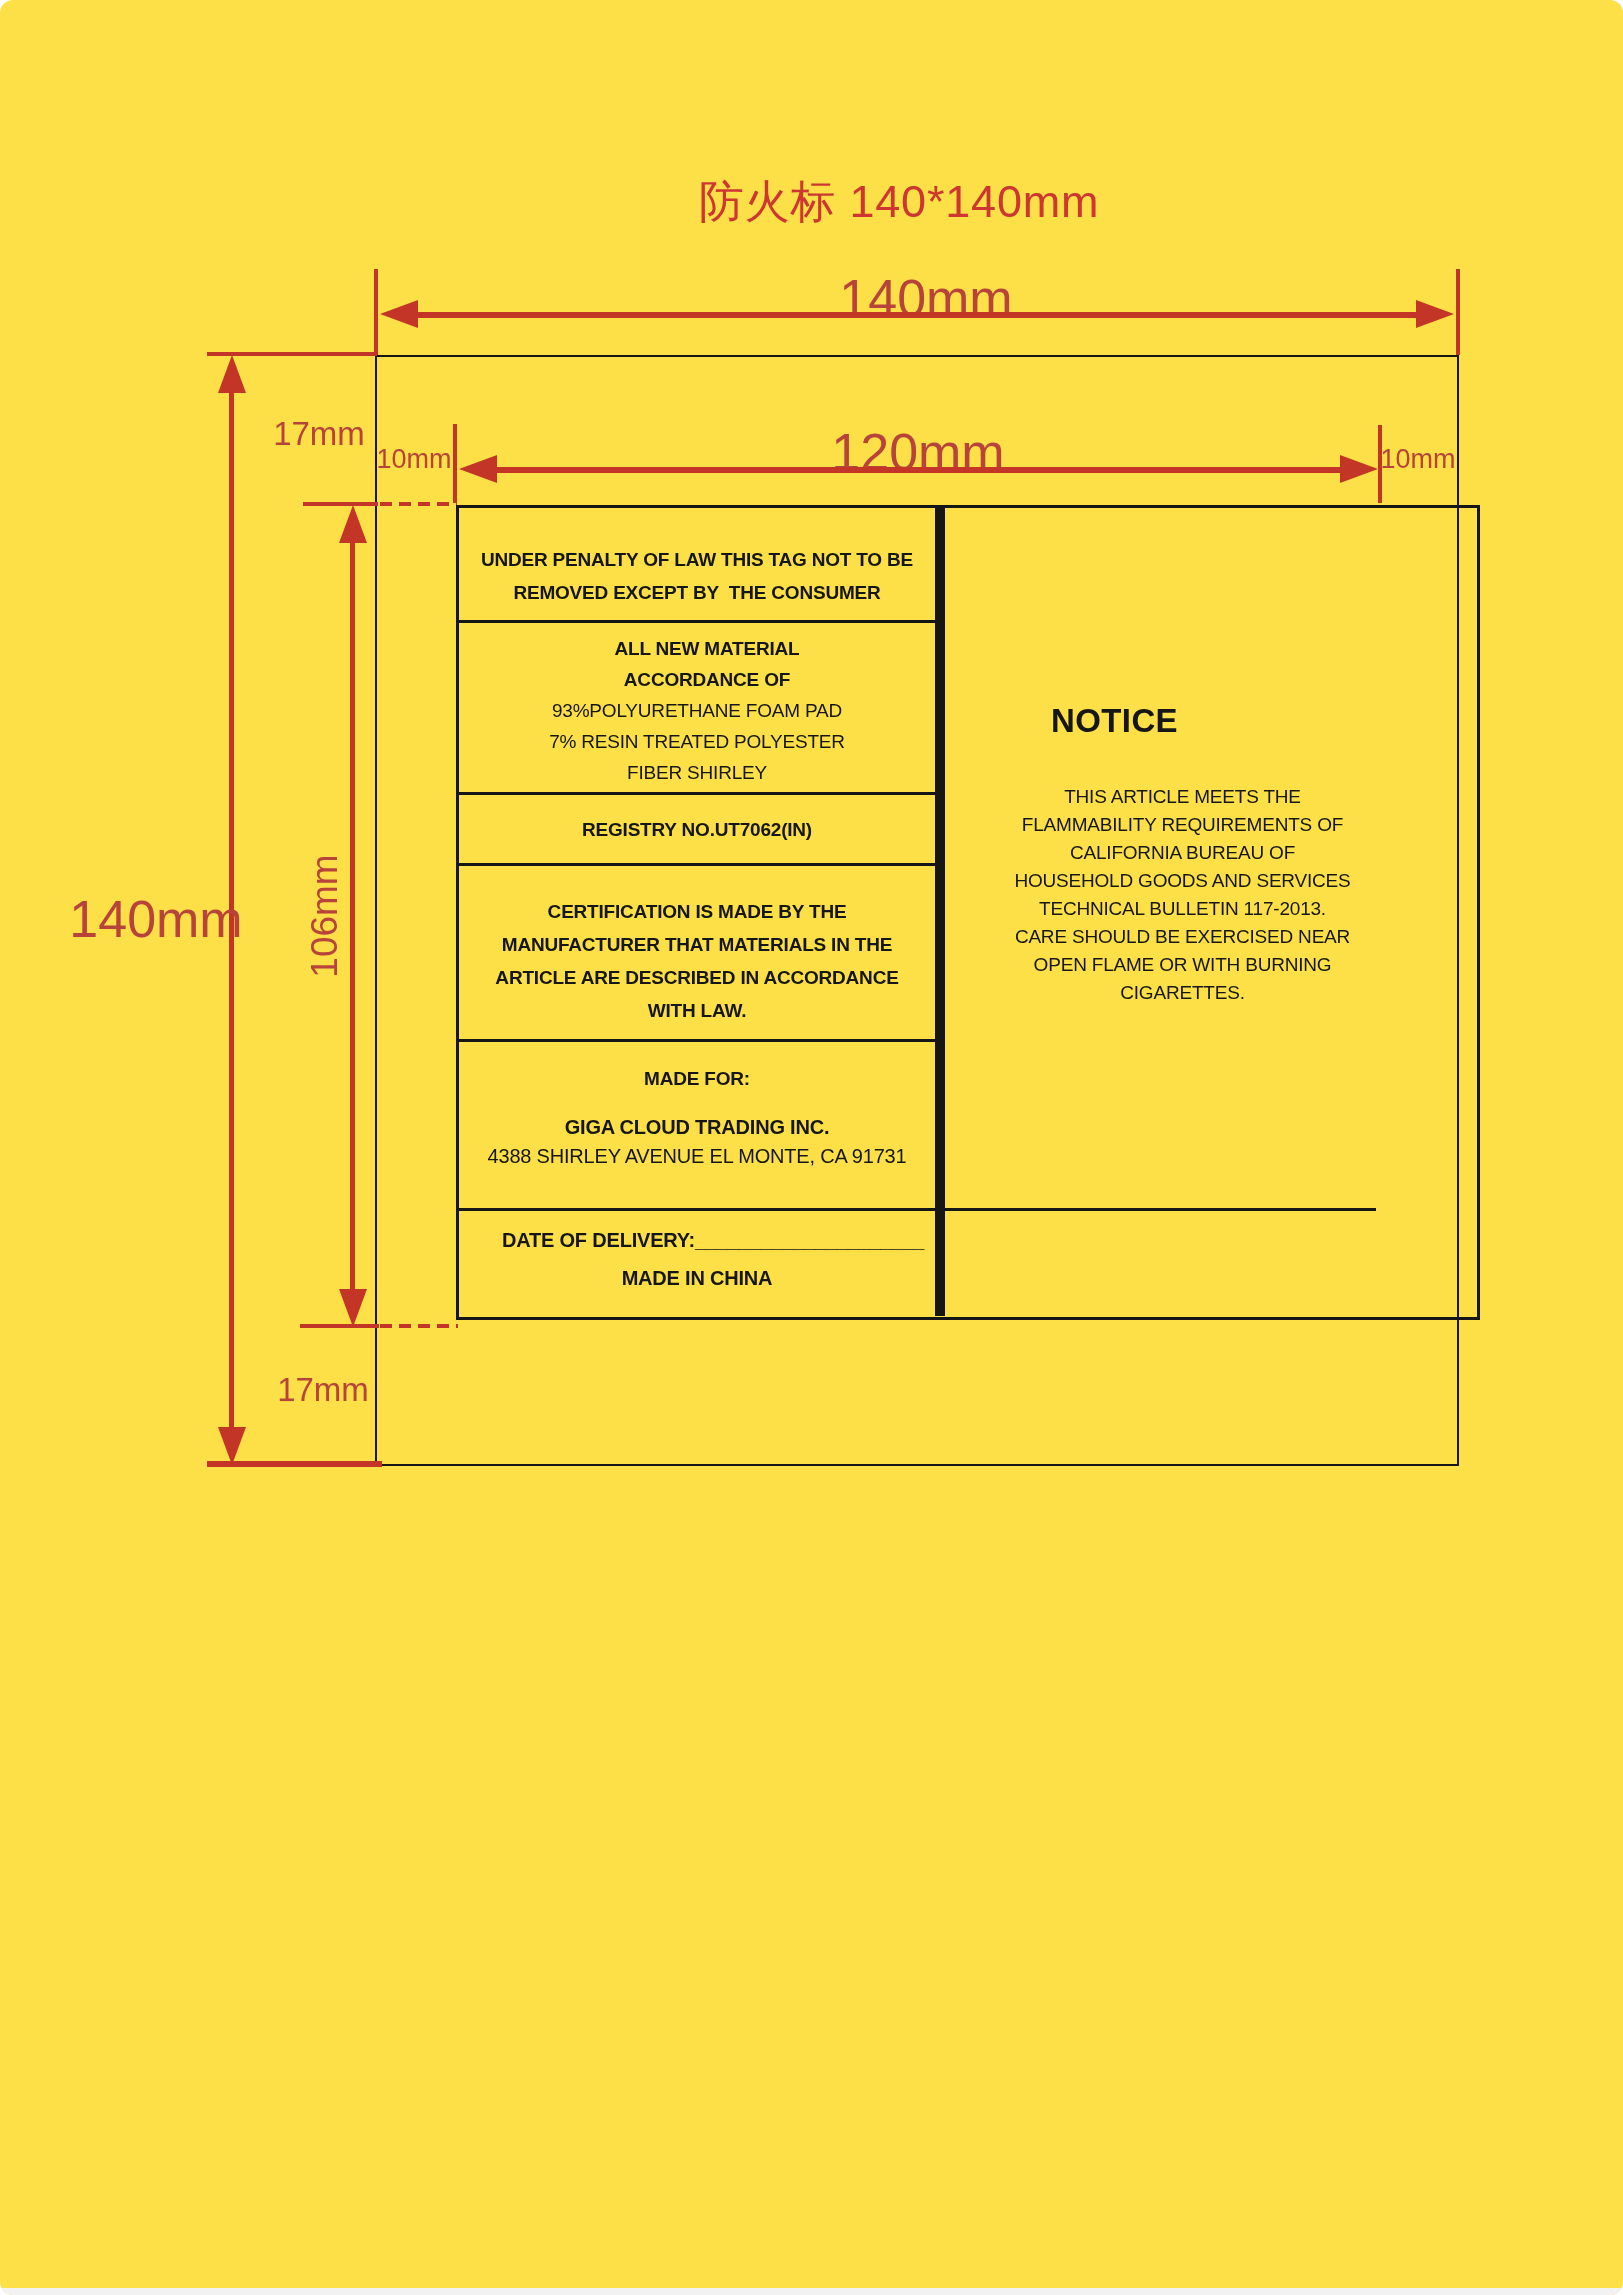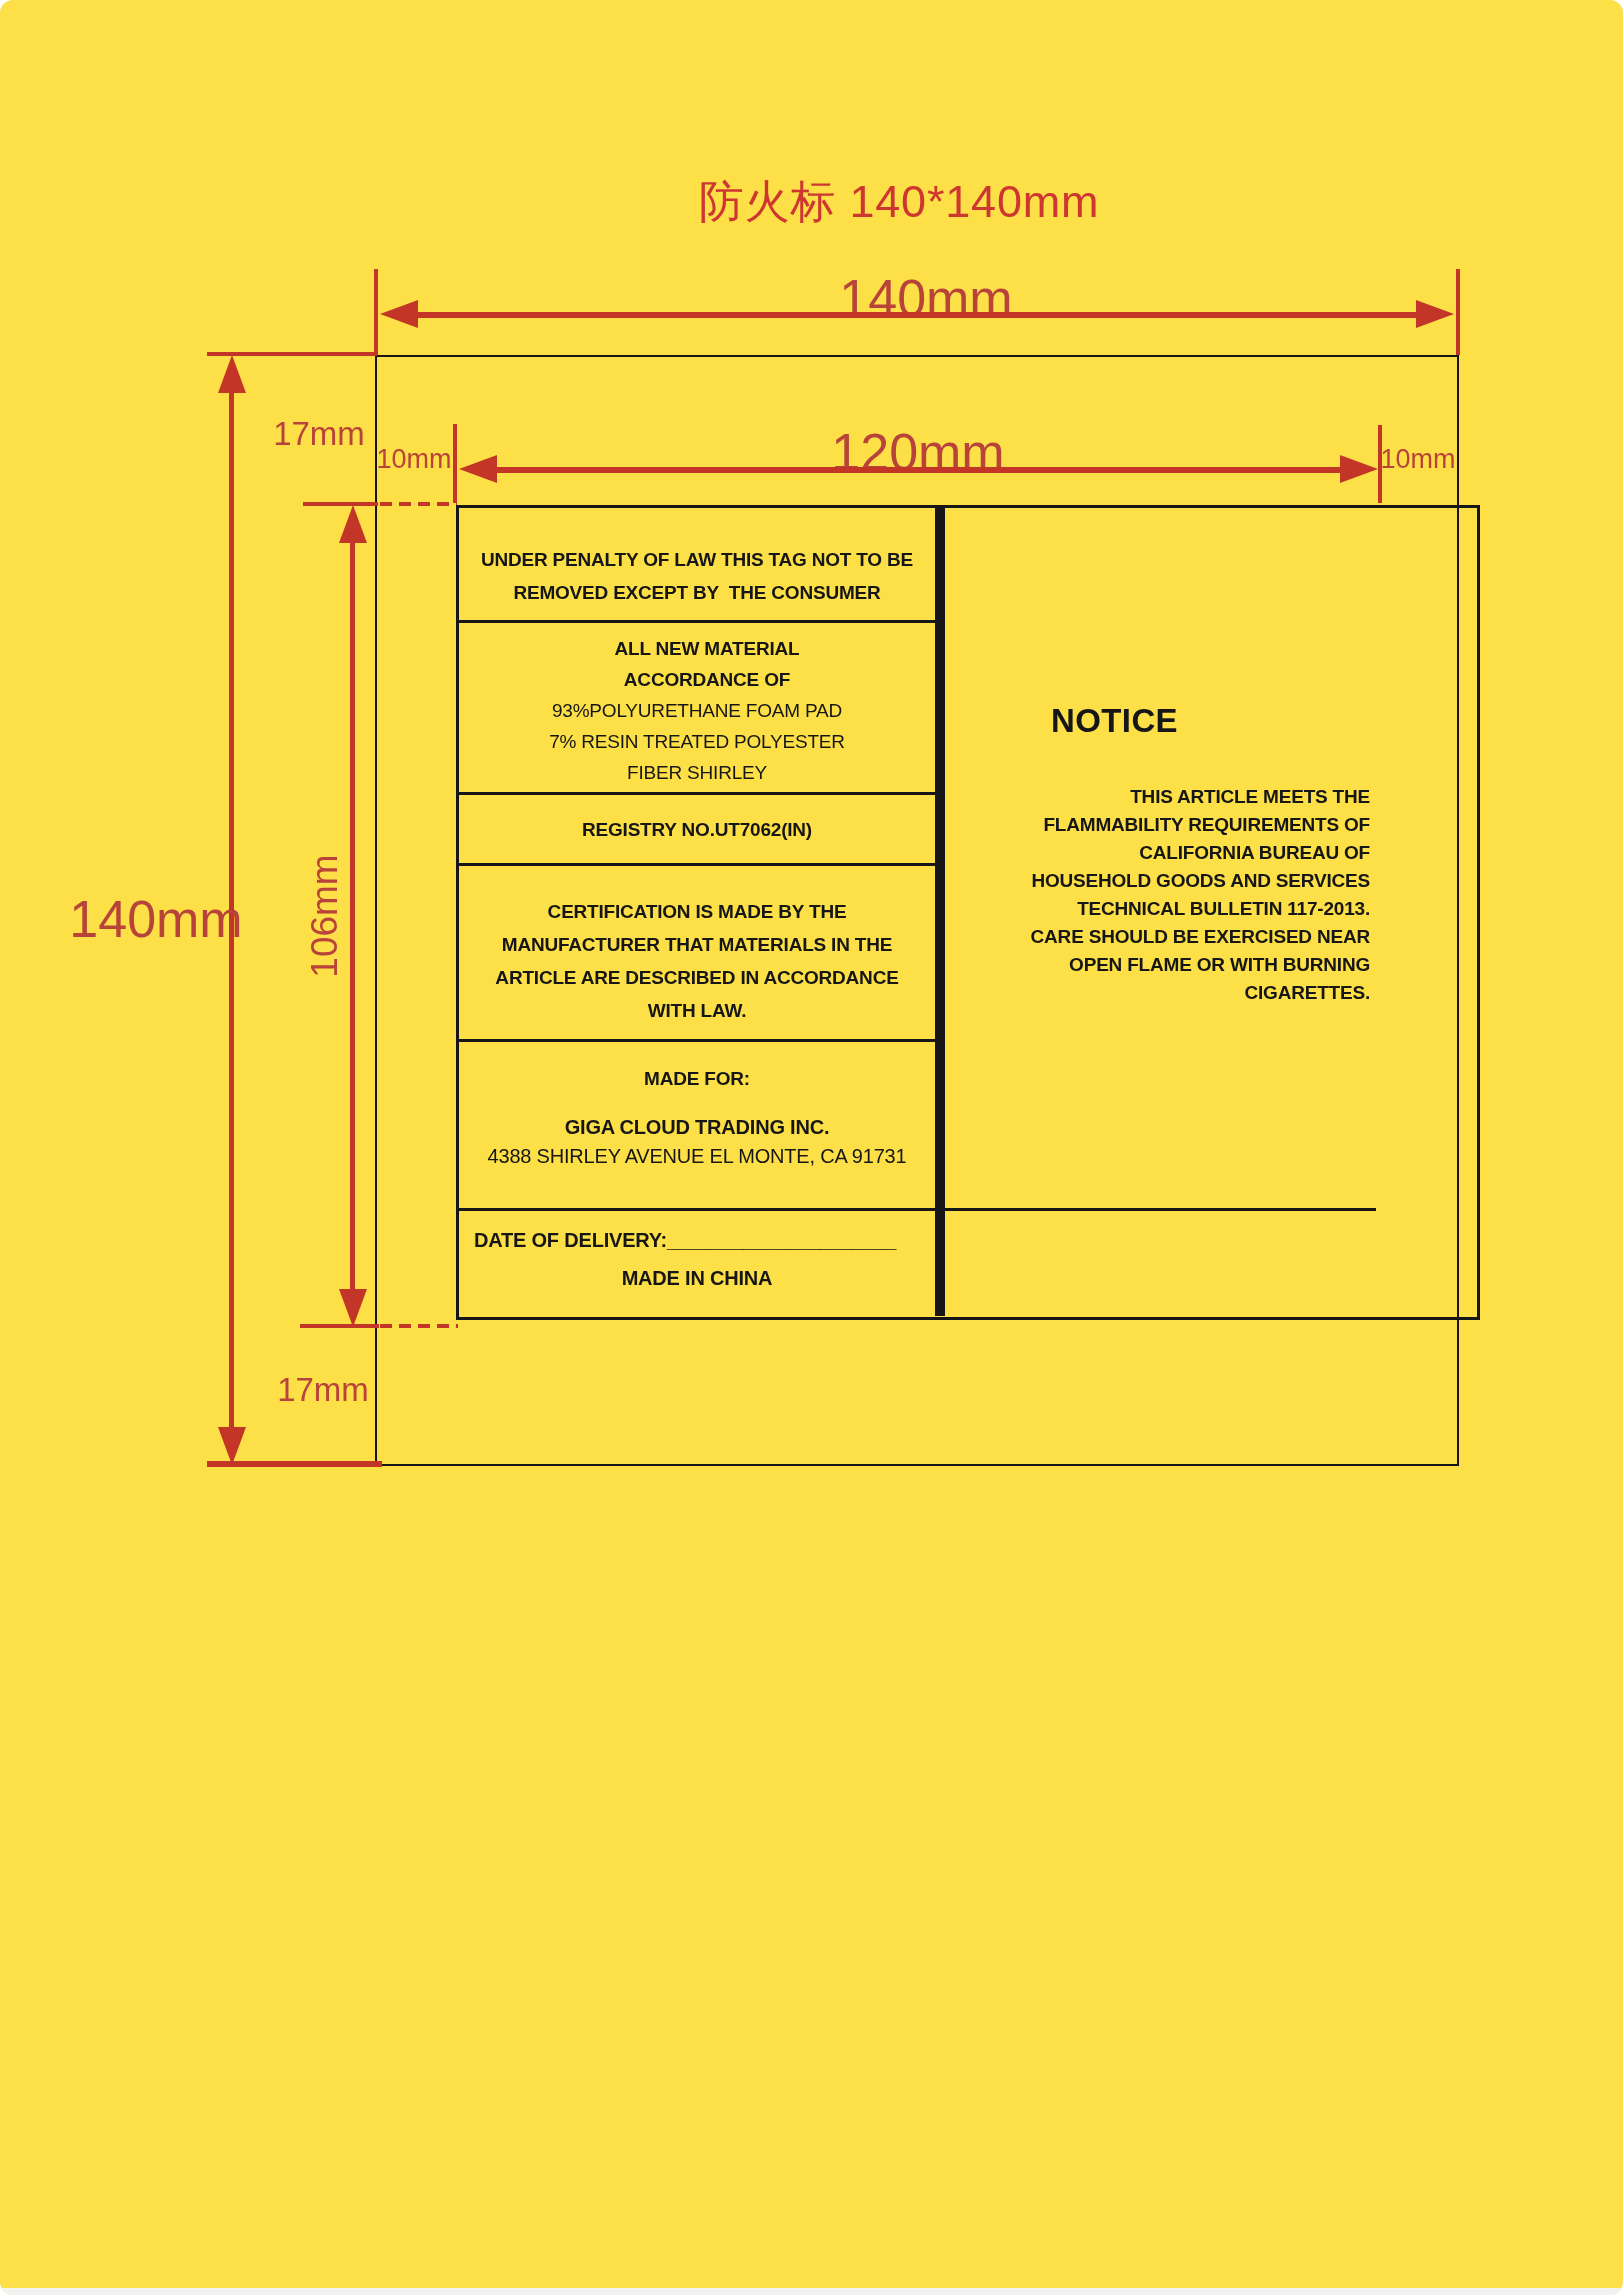--- a/index.html
+++ b/index.html
@@ -77,32 +77,32 @@
   .pre{white-space:pre-line;}
   .row-penalty{top:0;height:112px;padding-top:35px;font-size:19px;line-height:33px;font-weight:700;box-sizing:border-box;}
   .row-material{top:115px;height:169px;padding-top:10px;box-sizing:border-box;font-size:19px;line-height:31px;}
   .row-registry{top:288px;height:68px;font-size:19px;font-weight:700;line-height:68px;}
   .row-cert{top:359px;height:172px;padding-top:28px;font-size:19px;line-height:33px;font-weight:700;box-sizing:border-box;}
   .row-madefor{top:534px;height:166px;padding-top:23.4px;box-sizing:border-box;}
   .made-for-heading{font-size:19px;font-weight:700;line-height:28px;margin-bottom:20px;}
   .company-line{font-size:20px;font-weight:700;line-height:29px;}
   .address-line{font-size:20px;line-height:29px;}
   .row-delivery{top:703px;height:105px;padding-top:16.7px;box-sizing:border-box;}
-  .date-line{font-size:20px;font-weight:700;text-align:left;padding-left:15px;line-height:25px;}
+  .date-line{font-size:20px;font-weight:700;text-align:left;padding-left:15px;line-height:25px;margin-left:28px;}
   .origin-line{font-size:20px;font-weight:700;text-align:center;margin-top:13.3px;line-height:25px;}
   .notice-heading{
     position:absolute;left:486px;top:194px;width:431px;
     text-align:center;font-size:33px;font-weight:700;
     transform:translateX(-46px);
     letter-spacing:0.4px;
   }
   .notice-body{
     position:absolute;left:536px;top:275px;width:375px;
-    font-size:19px;font-weight:700;line-height:28px;
-    text-align:right;white-space:pre-line;letter-spacing:-0.2px;
+    font-size:19px;font-weight:400;line-height:28px;
+    text-align:center;white-space:pre-line;letter-spacing:-0.2px;
   }
   .bottom-edge{position:absolute;left:0;bottom:0;width:1623px;height:6.7px;background:#f2f2f2;}
 </style>
 </head>
 <body>
 
 <div class="canvas">
 
   <div class="page-title" style="left:899px;top:172px;">防火标 140*140mm</div>
 

